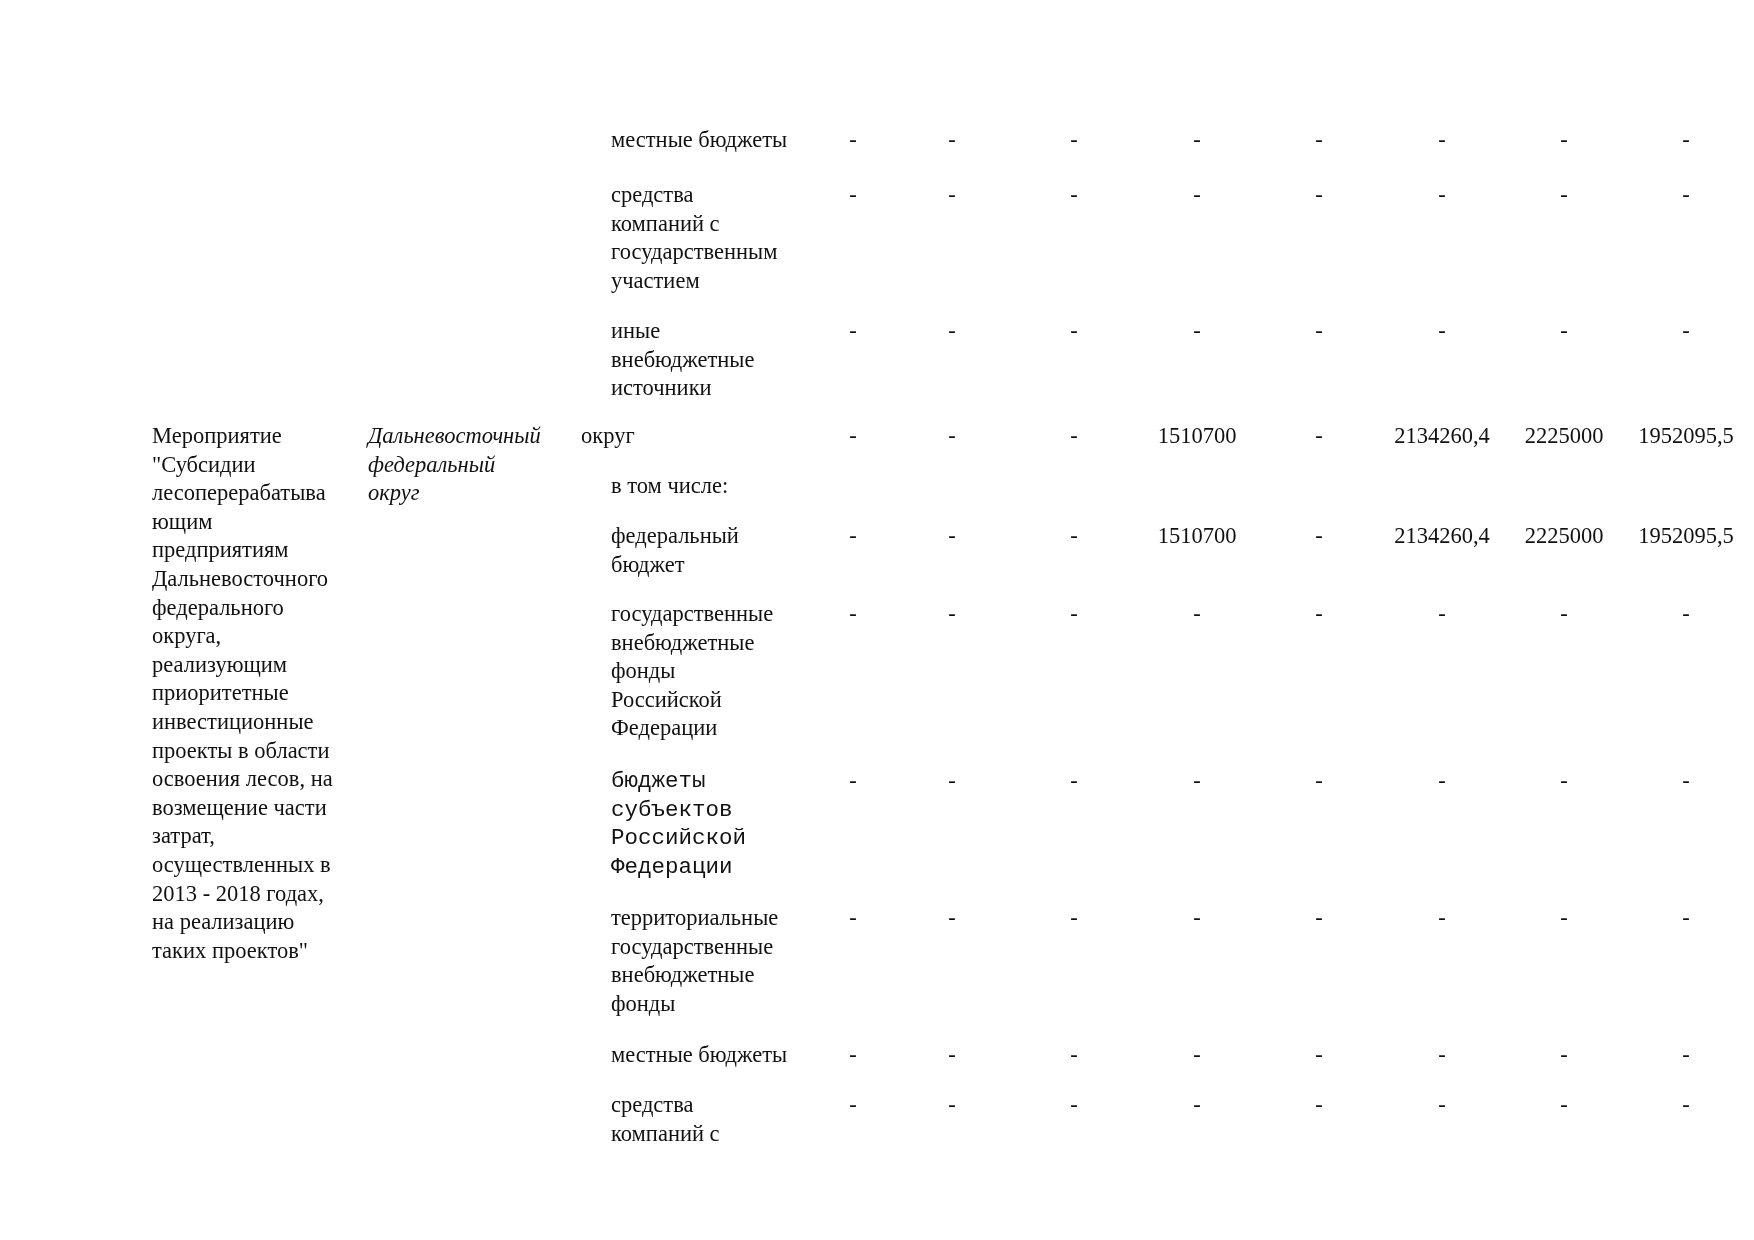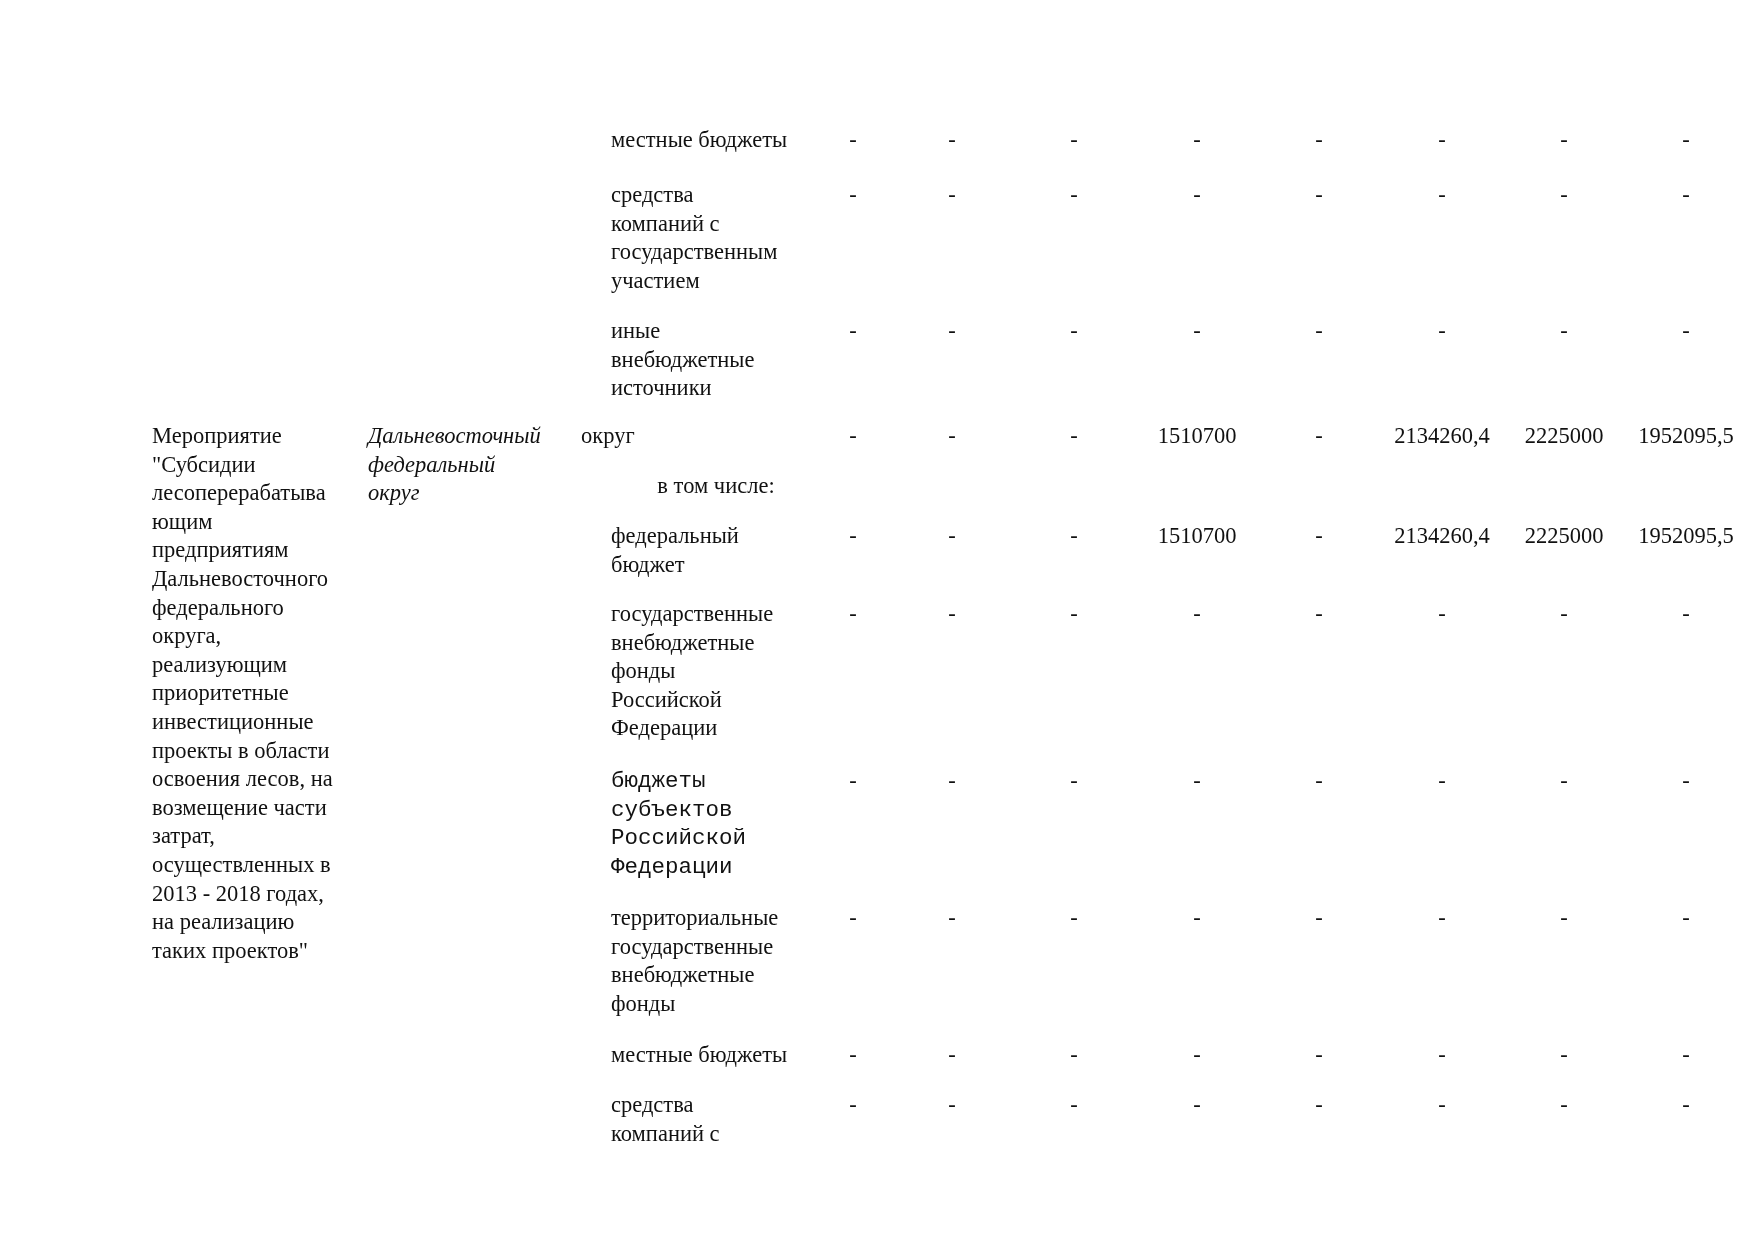--- a/index.html
+++ b/index.html
@@ -125,21 +125,21 @@
         <div class="val" style="top: 422px; left: 793px;">-</div>
         <div class="val" style="top: 422px; left: 892px;">-</div>
         <div class="val" style="top: 422px; left: 1014px;">-</div>
         <div class="val" style="top: 422px; left: 1137px;">1510700</div>
         <div class="val" style="top: 422px; left: 1259px;">-</div>
         <div class="val" style="top: 422px; left: 1382px;">2134260,4</div>
         <div class="val" style="top: 422px; left: 1504px;">2225000</div>
         <div class="val" style="top: 422px; left: 1626px;">1952095,5</div>
       </div>
       <div>
-        <div class="cell source-label sub" style="top: 472px; text-align: center;">в том числе:</div>
+        <div class="cell source-label sub" style="top: 472px;">в том числе:</div>
       </div>
       <div>
         <div class="cell source-label sub" style="top: 522px;">федеральный
 бюджет</div>
         <div class="val" style="top: 522px; left: 793px;">-</div>
         <div class="val" style="top: 522px; left: 892px;">-</div>
         <div class="val" style="top: 522px; left: 1014px;">-</div>
         <div class="val" style="top: 522px; left: 1137px;">1510700</div>
         <div class="val" style="top: 522px; left: 1259px;">-</div>
         <div class="val" style="top: 522px; left: 1382px;">2134260,4</div>

